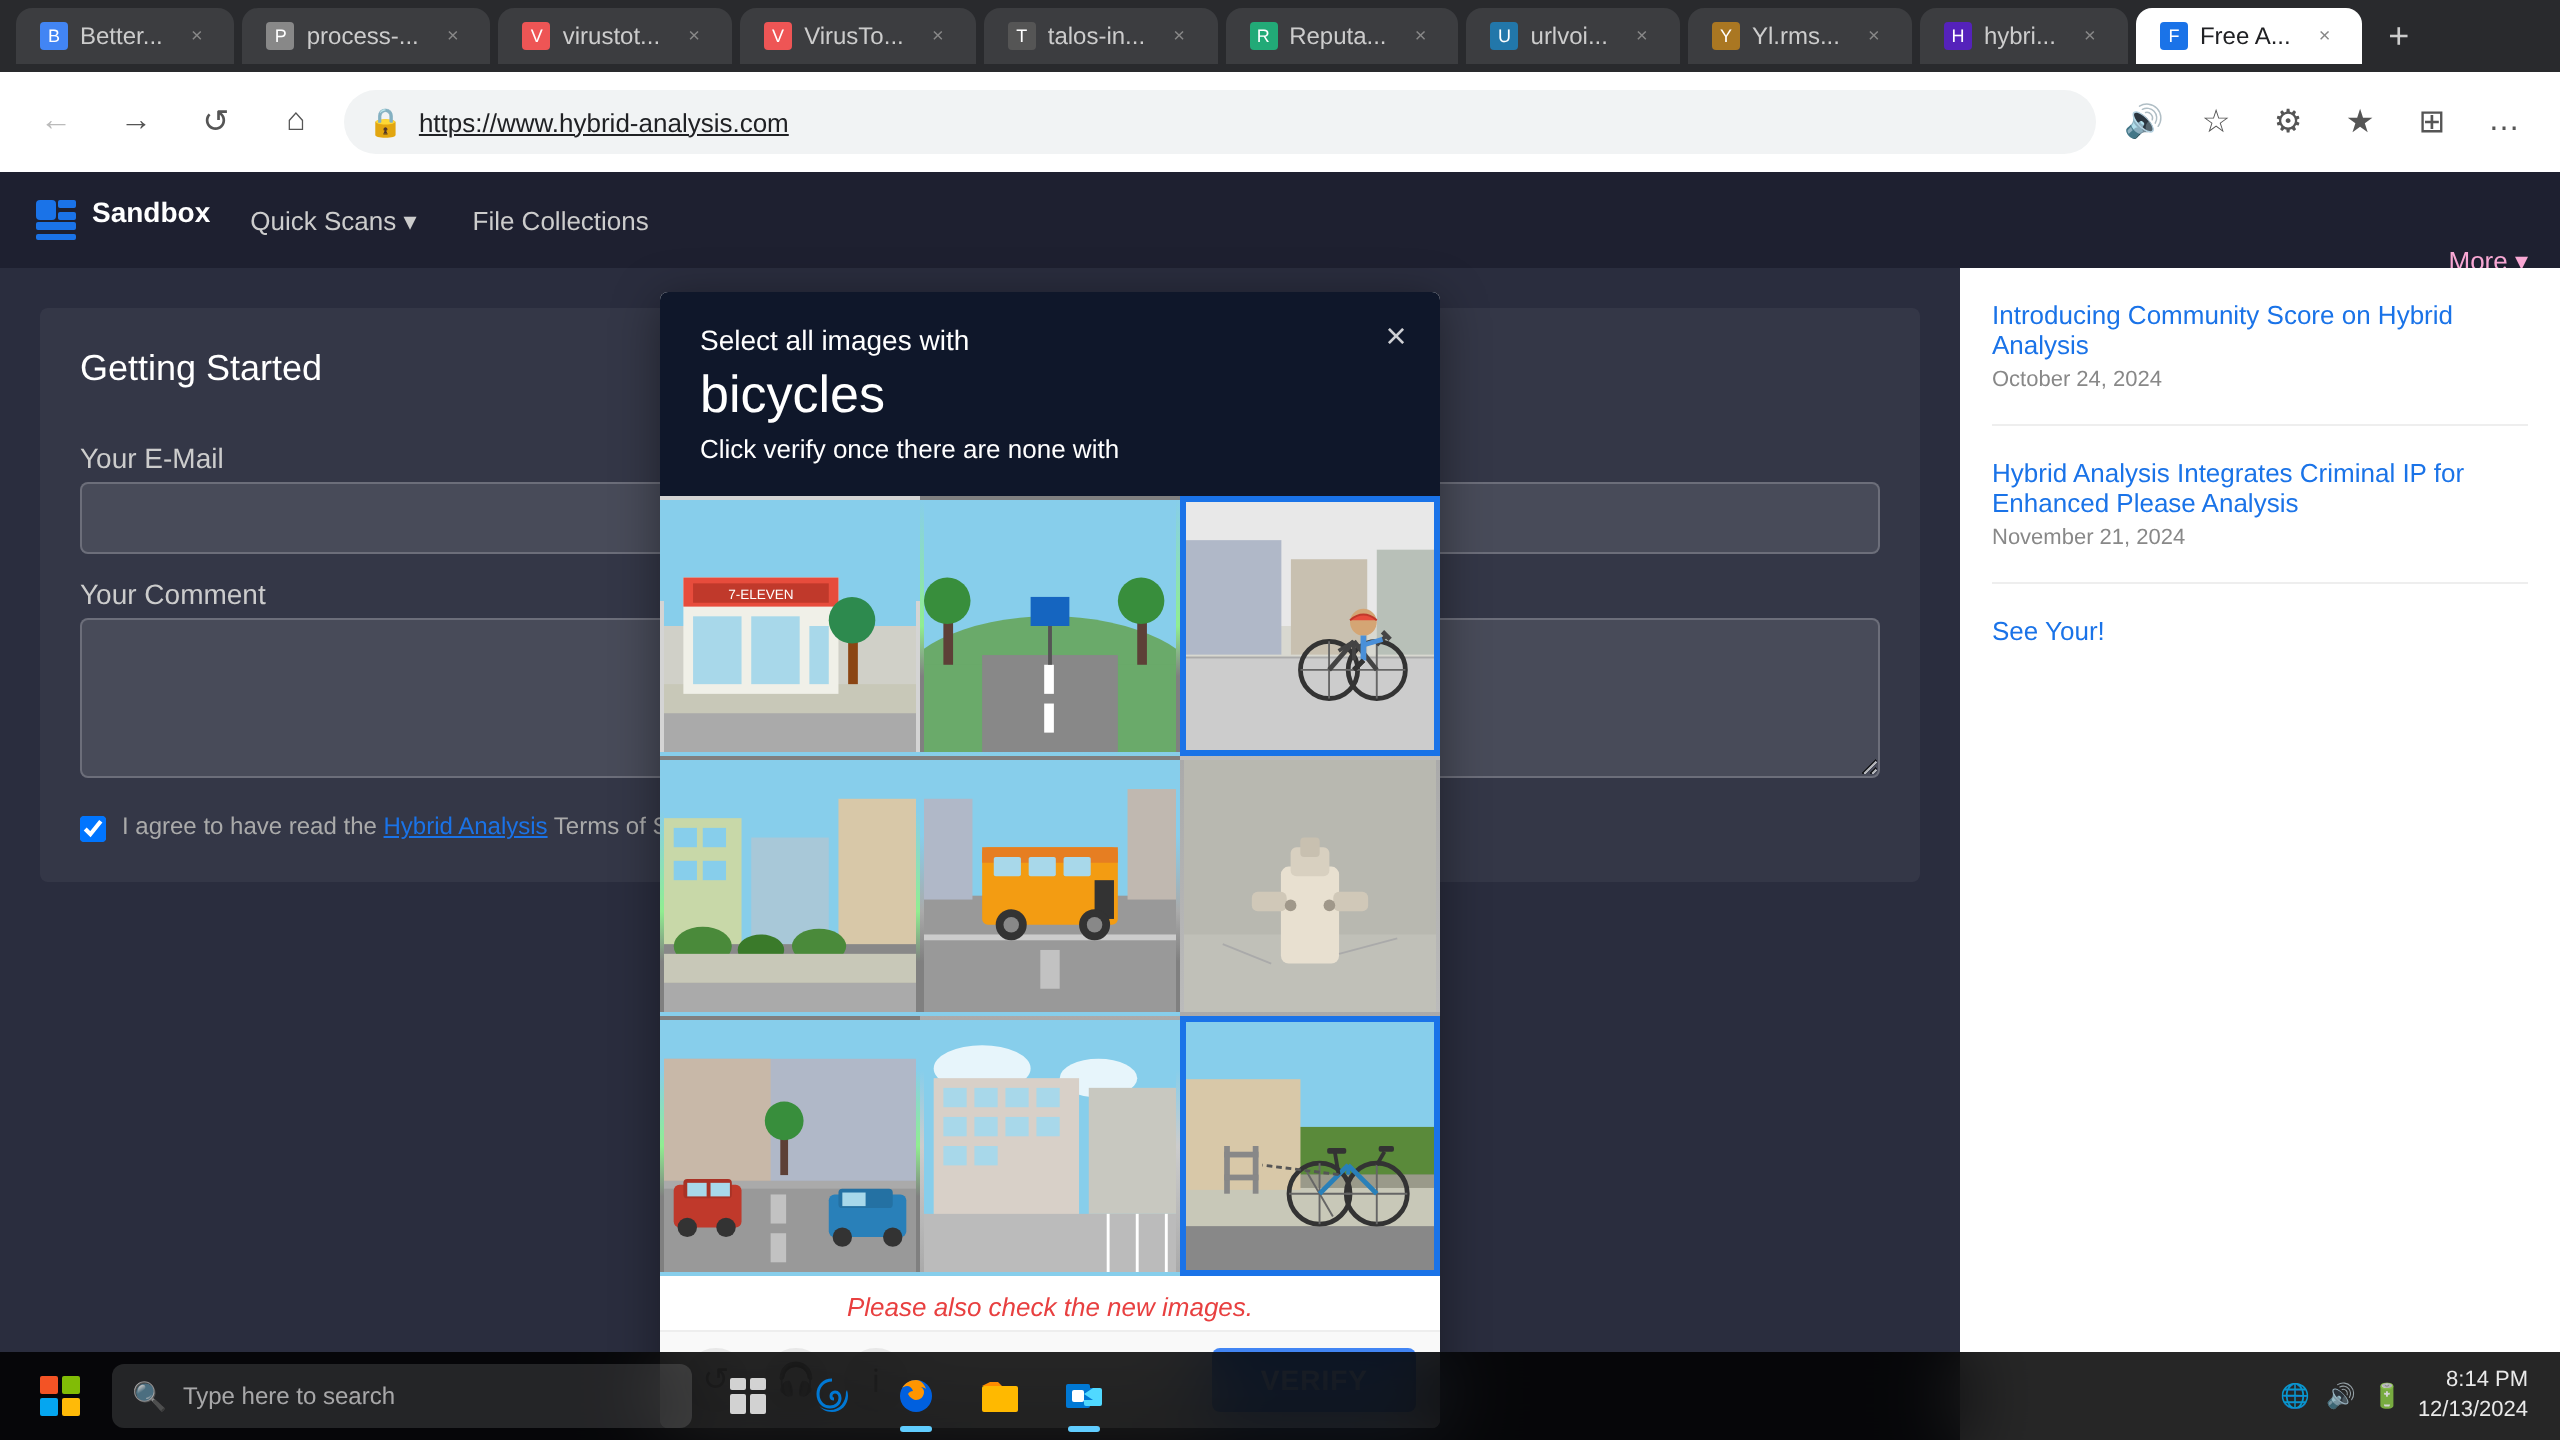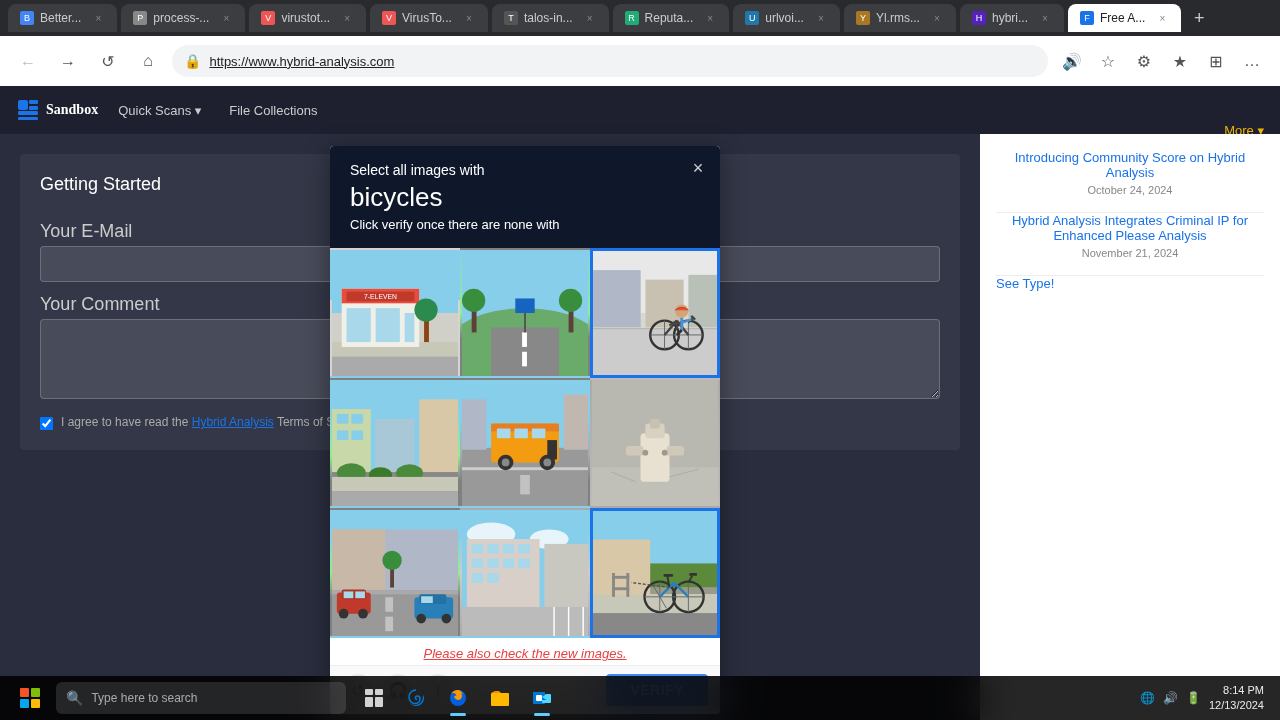--- a/index.html
+++ b/index.html
@@ -150,52 +150,51 @@
       display: flex;
       align-items: center;
       padding: 0 16px;
       gap: 12px;
     }
     .site-nav-logo {
       color: #ffffff;
       font-size: 14px;
       font-weight: bold;
       display: flex;
-      align-items: center;
+      align-items: flex-start;
       gap: 6px;
-      font-family: Liberation Serif, serif;
     }
     .nav-item {
       color: #ccc;
       font-size: 13px;
       padding: 4px 8px;
       cursor: pointer;
     }
     .nav-more {
       margin-left: auto;
-      color: #eab308;
+      color: #f9a8d4;
       font-size: 13px;
       margin-top: 40px;
     }
 
     
     .right-panel {
       position: absolute;
       top: 48px;
       right: 0;
       width: 300px;
       bottom: 0;
       background: #ffffff;
       padding: 16px;
       overflow-y: auto;
     }
     .news-item {
+      margin-bottom: 16px;
       padding-bottom: 16px;
       border-bottom: 1px solid #eee;
-      text-align: center;
     }
     .news-title {
       font-size: 13px;
       color: #1a73e8;
       font-weight: 500;
       margin-bottom: 4px;
     }
     .news-date {
       font-size: 11px;
       color: #888;
@@ -223,21 +222,21 @@
       border-radius: 4px;
       padding: 20px;
       color: #ccc;
     }
     .form-title {
       color: #fff;
       font-size: 18px;
       margin-bottom: 26px;
     }
     .form-label {
-      font-size: 18px;
+      font-size: 14px;
       color: #ccc;
       margin-bottom: 4px;
     }
     .form-input {
       width: 100%;
       height: 36px;
       background: rgba(255,255,255,0.1);
       border: 1px solid rgba(255,255,255,0.2);
       border-radius: 4px;
       color: #fff;
@@ -342,21 +341,20 @@
       height: 100%;
     }
 
     
     .captcha-error {
       color: #e84040;
       font-size: 13px;
       text-align: center;
       padding: 8px 0 4px;
       font-style: italic;
-      text-decoration: underline;
     }
 
     
     .captcha-footer {
       display: flex;
       align-items: center;
       padding: 8px 12px;
       gap: 8px;
       background: #f9f9f9;
       border-top: 1px solid #eee;
@@ -628,21 +626,21 @@
 
   <div class="right-panel">
     <div class="news-item">
       <div class="news-title">Introducing Community Score on Hybrid Analysis</div>
       <div class="news-date">October 24, 2024</div>
     </div>
     <div class="news-item">
       <div class="news-title">Hybrid Analysis Integrates Criminal IP for Enhanced Please Analysis</div>
       <div class="news-date">November 21, 2024</div>
     </div>
-    <div class="see-more">See Type!</div>
+    <div class="see-more">See Your!</div>
   </div>
 
   <div class="main-area">
     <div class="form-area">
       <div class="form-title">Getting Started</div>
       <div class="form-label">Your E-Mail</div>
       <input class="form-input" type="email" style="">
       <div class="form-label">Your Comment</div>
       <textarea class="form-textarea" style="">      </textarea>
       <div class="checkbox-row">

